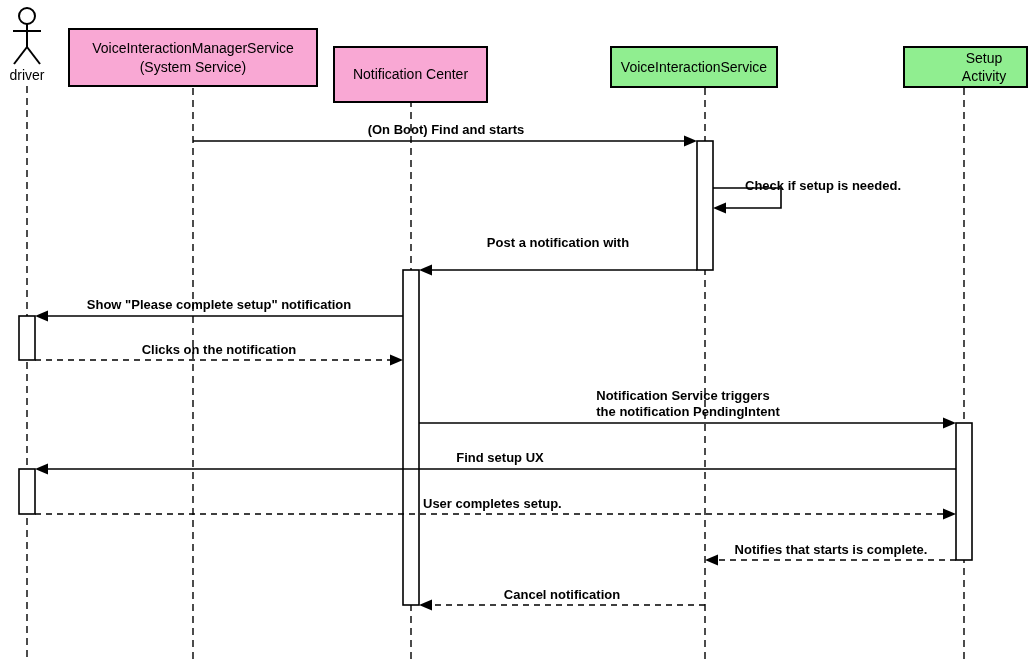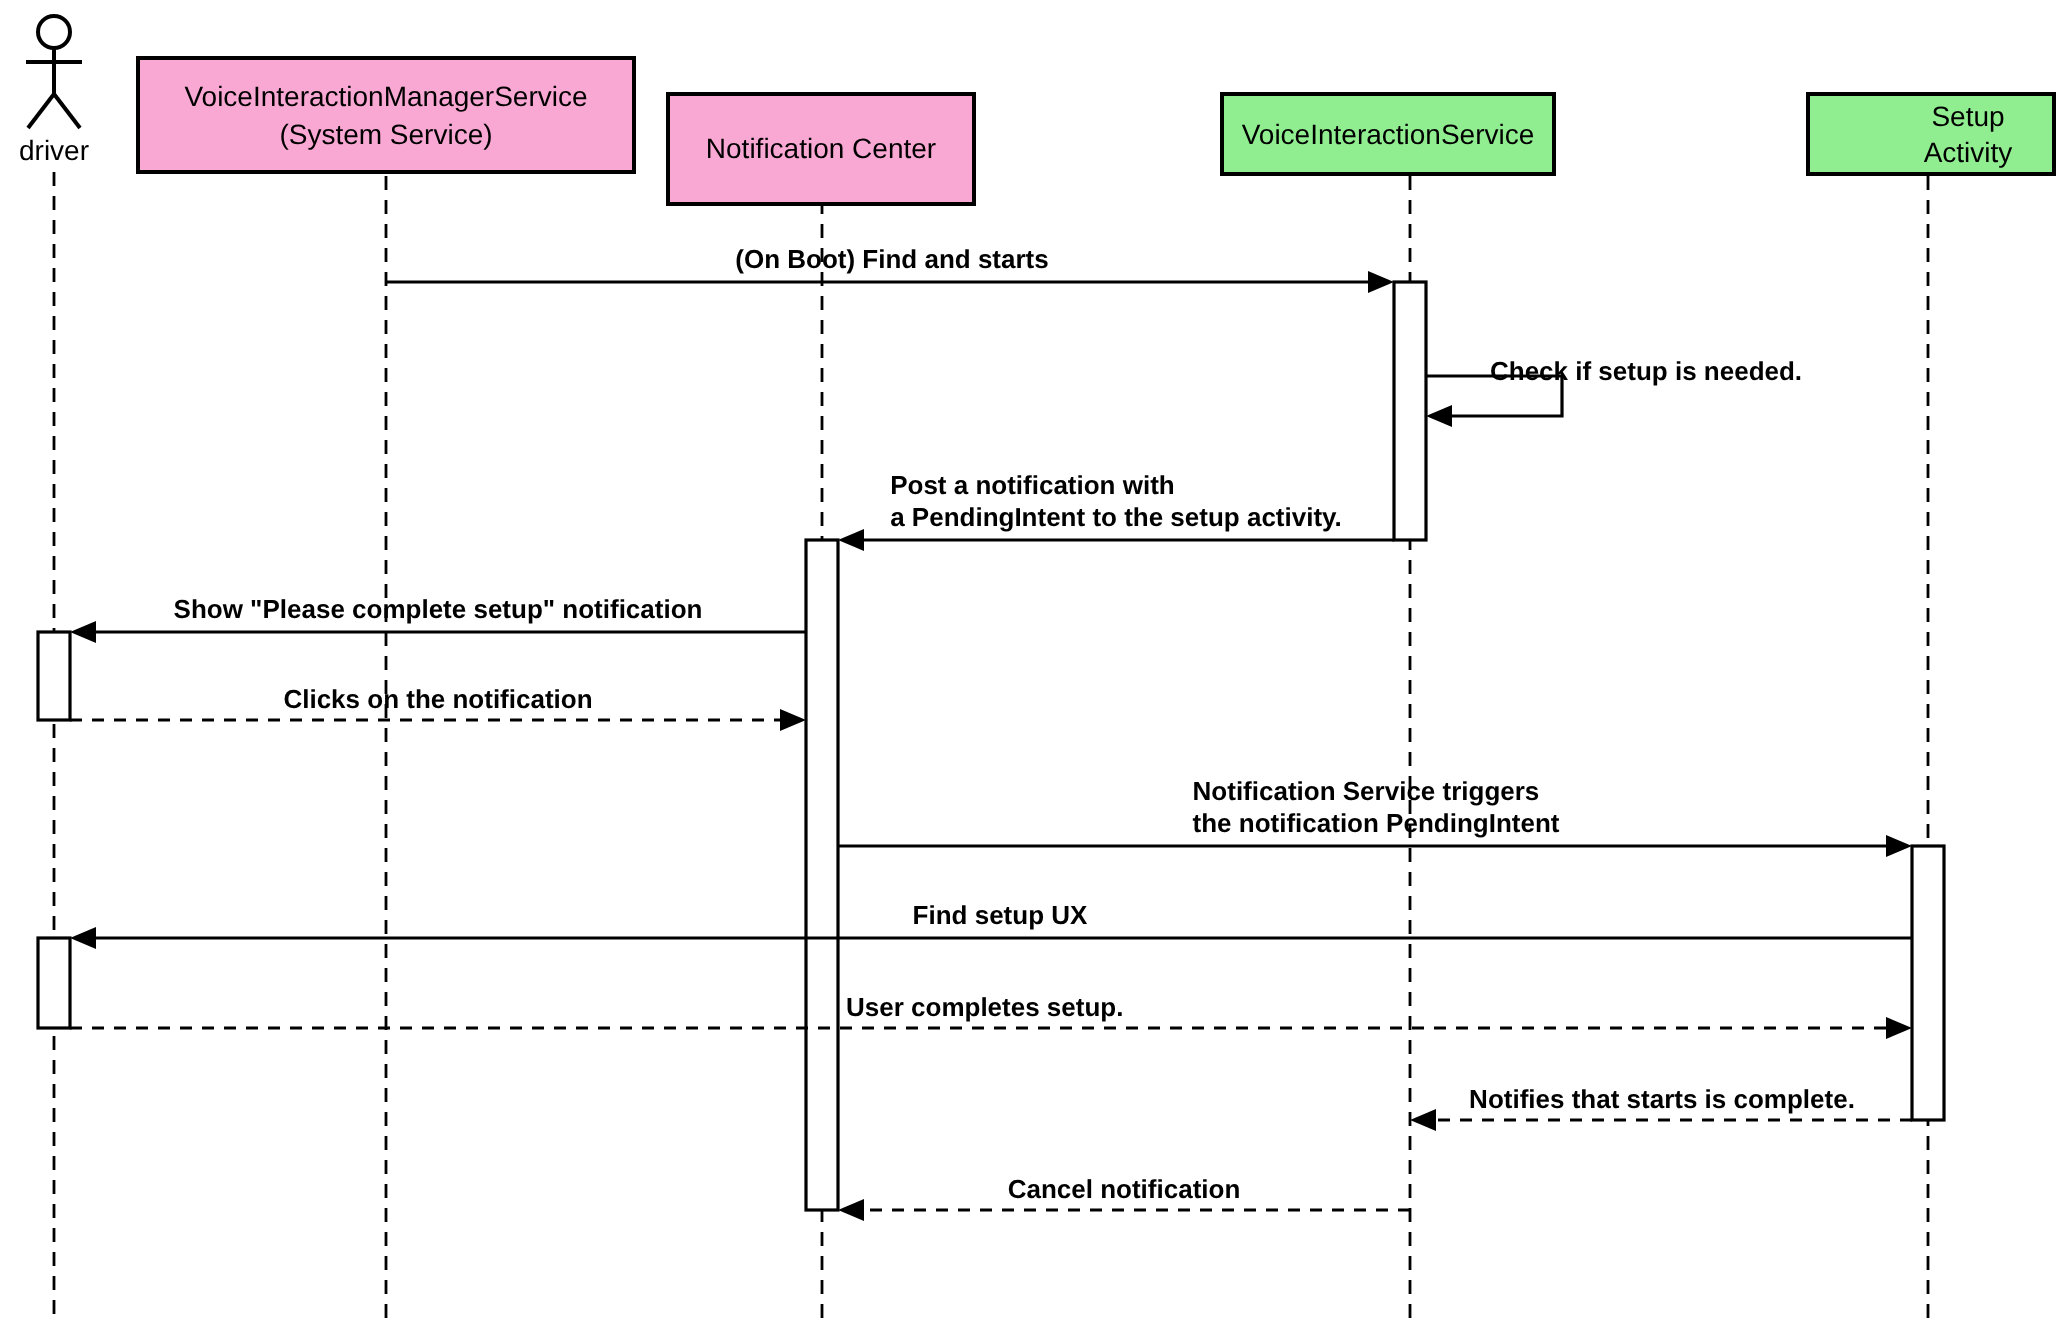--- a/index.html
+++ b/index.html
@@ -146,21 +146,20 @@
   </div>
 
   <div class="msg center" style="left:446px; top:122px;">
     <span>(On Boot) Find and starts</span>
   </div>
   <div class="msg" style="left:733px; top:178px;margin-left:12px;">
     <span>Check if setup is needed.</span>
   </div>
   <div class="msg center" style="left:558px; top:235px;">
     <span>Post a notification with</span>
-    <span>a PendingIntent to the setup activity.</span>
   </div>
   <div class="msg center" style="left:219px; top:297px;">
     <span>Show "Please complete setup" notification</span>
   </div>
   <div class="msg center" style="left:219px; top:342px;">
     <span>Clicks on the notification</span>
   </div>
   <div class="msg center" style="left:688px; top:388px;">
     <span>Notification Service triggers</span>
     <span>the notification PendingIntent</span>

